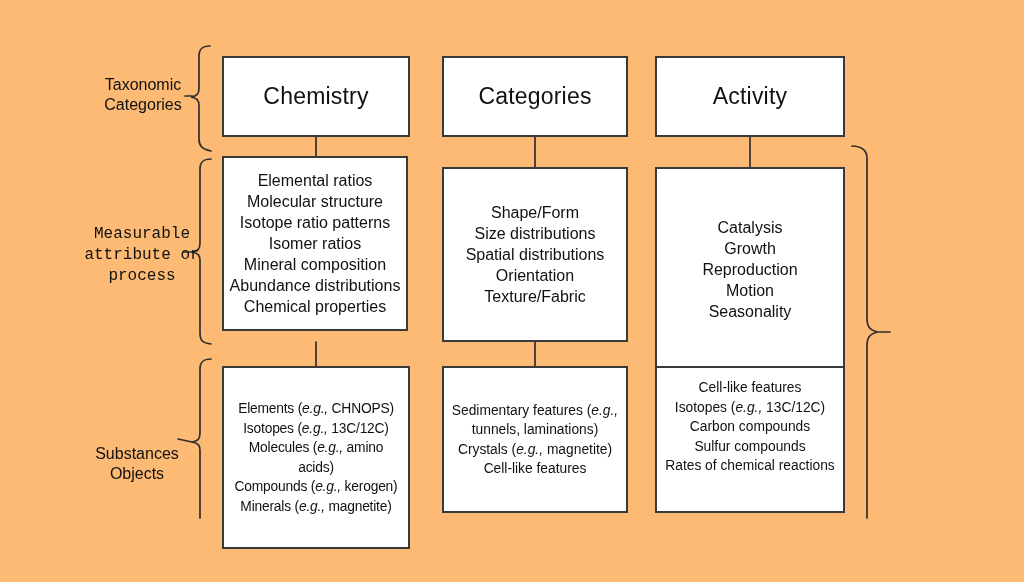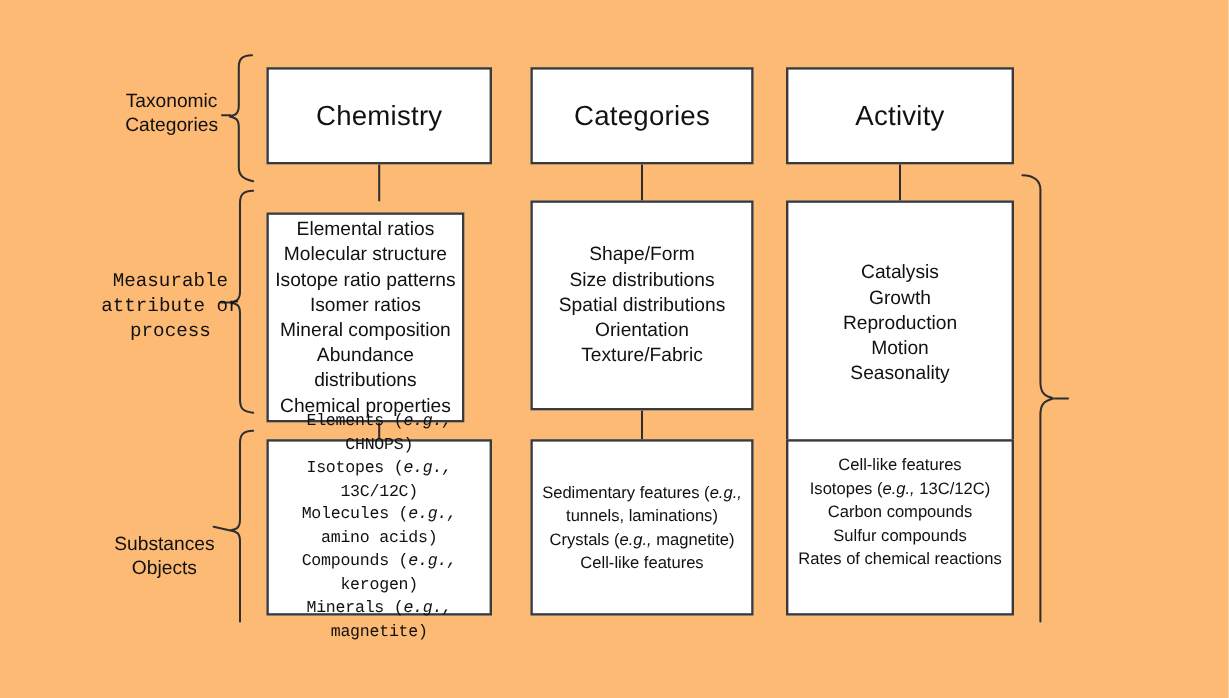--- a/index.html
+++ b/index.html
@@ -16,25 +16,25 @@
   }
   .title-box{font-size:23px;letter-spacing:0.2px;}
   .mid-box{font-size:16px;line-height:21px;}
   .bot-box{font-size:13.8px;line-height:19.5px;}
   .bot-box .txt{padding:0 6px;}
   
   #box-chem-top{left:222px;top:56px;width:188px;height:81px;}
   #box-struct-top{left:442px;top:56px;width:186px;height:81px;}
   #box-act-top{left:655px;top:56px;width:190px;height:81px;text-align:right;}
   
-  #box-chem-mid{left:222px;top:177px;width:165px;height:175px;}
+  #box-chem-mid{left:222px;top:156px;width:186px;height:175px;}
   #box-struct-mid{left:442px;top:167px;width:186px;height:175px;}
   #box-act-mid{left:655px;top:167px;width:190px;height:204px;}
   
-  #box-chem-bot{left:222px;top:366px;width:188px;height:147px;letter-spacing:-0.2px;font-family:Liberation Mono, monospace;}
+  #box-chem-bot{left:222px;top:366px;width:188px;height:183px;letter-spacing:-0.2px;}
   #box-struct-bot{left:442px;top:366px;width:186px;height:147px;}
   #box-act-bot{left:655px;top:366px;width:190px;height:147px;align-items:flex-start;}
   #box-act-bot .txt{padding-top:10px;}
   
   .row-label{
     position:absolute;text-align:center;font-size:16px;line-height:20px;
   }
   #label-taxonomic{left:83px;top:75px;width:120px;}
   #label-measurable{left:82px;top:224px;width:120px;line-height:21px;font-family:Liberation Mono, monospace;}
   #label-substances{left:77px;top:444px;width:120px;}

